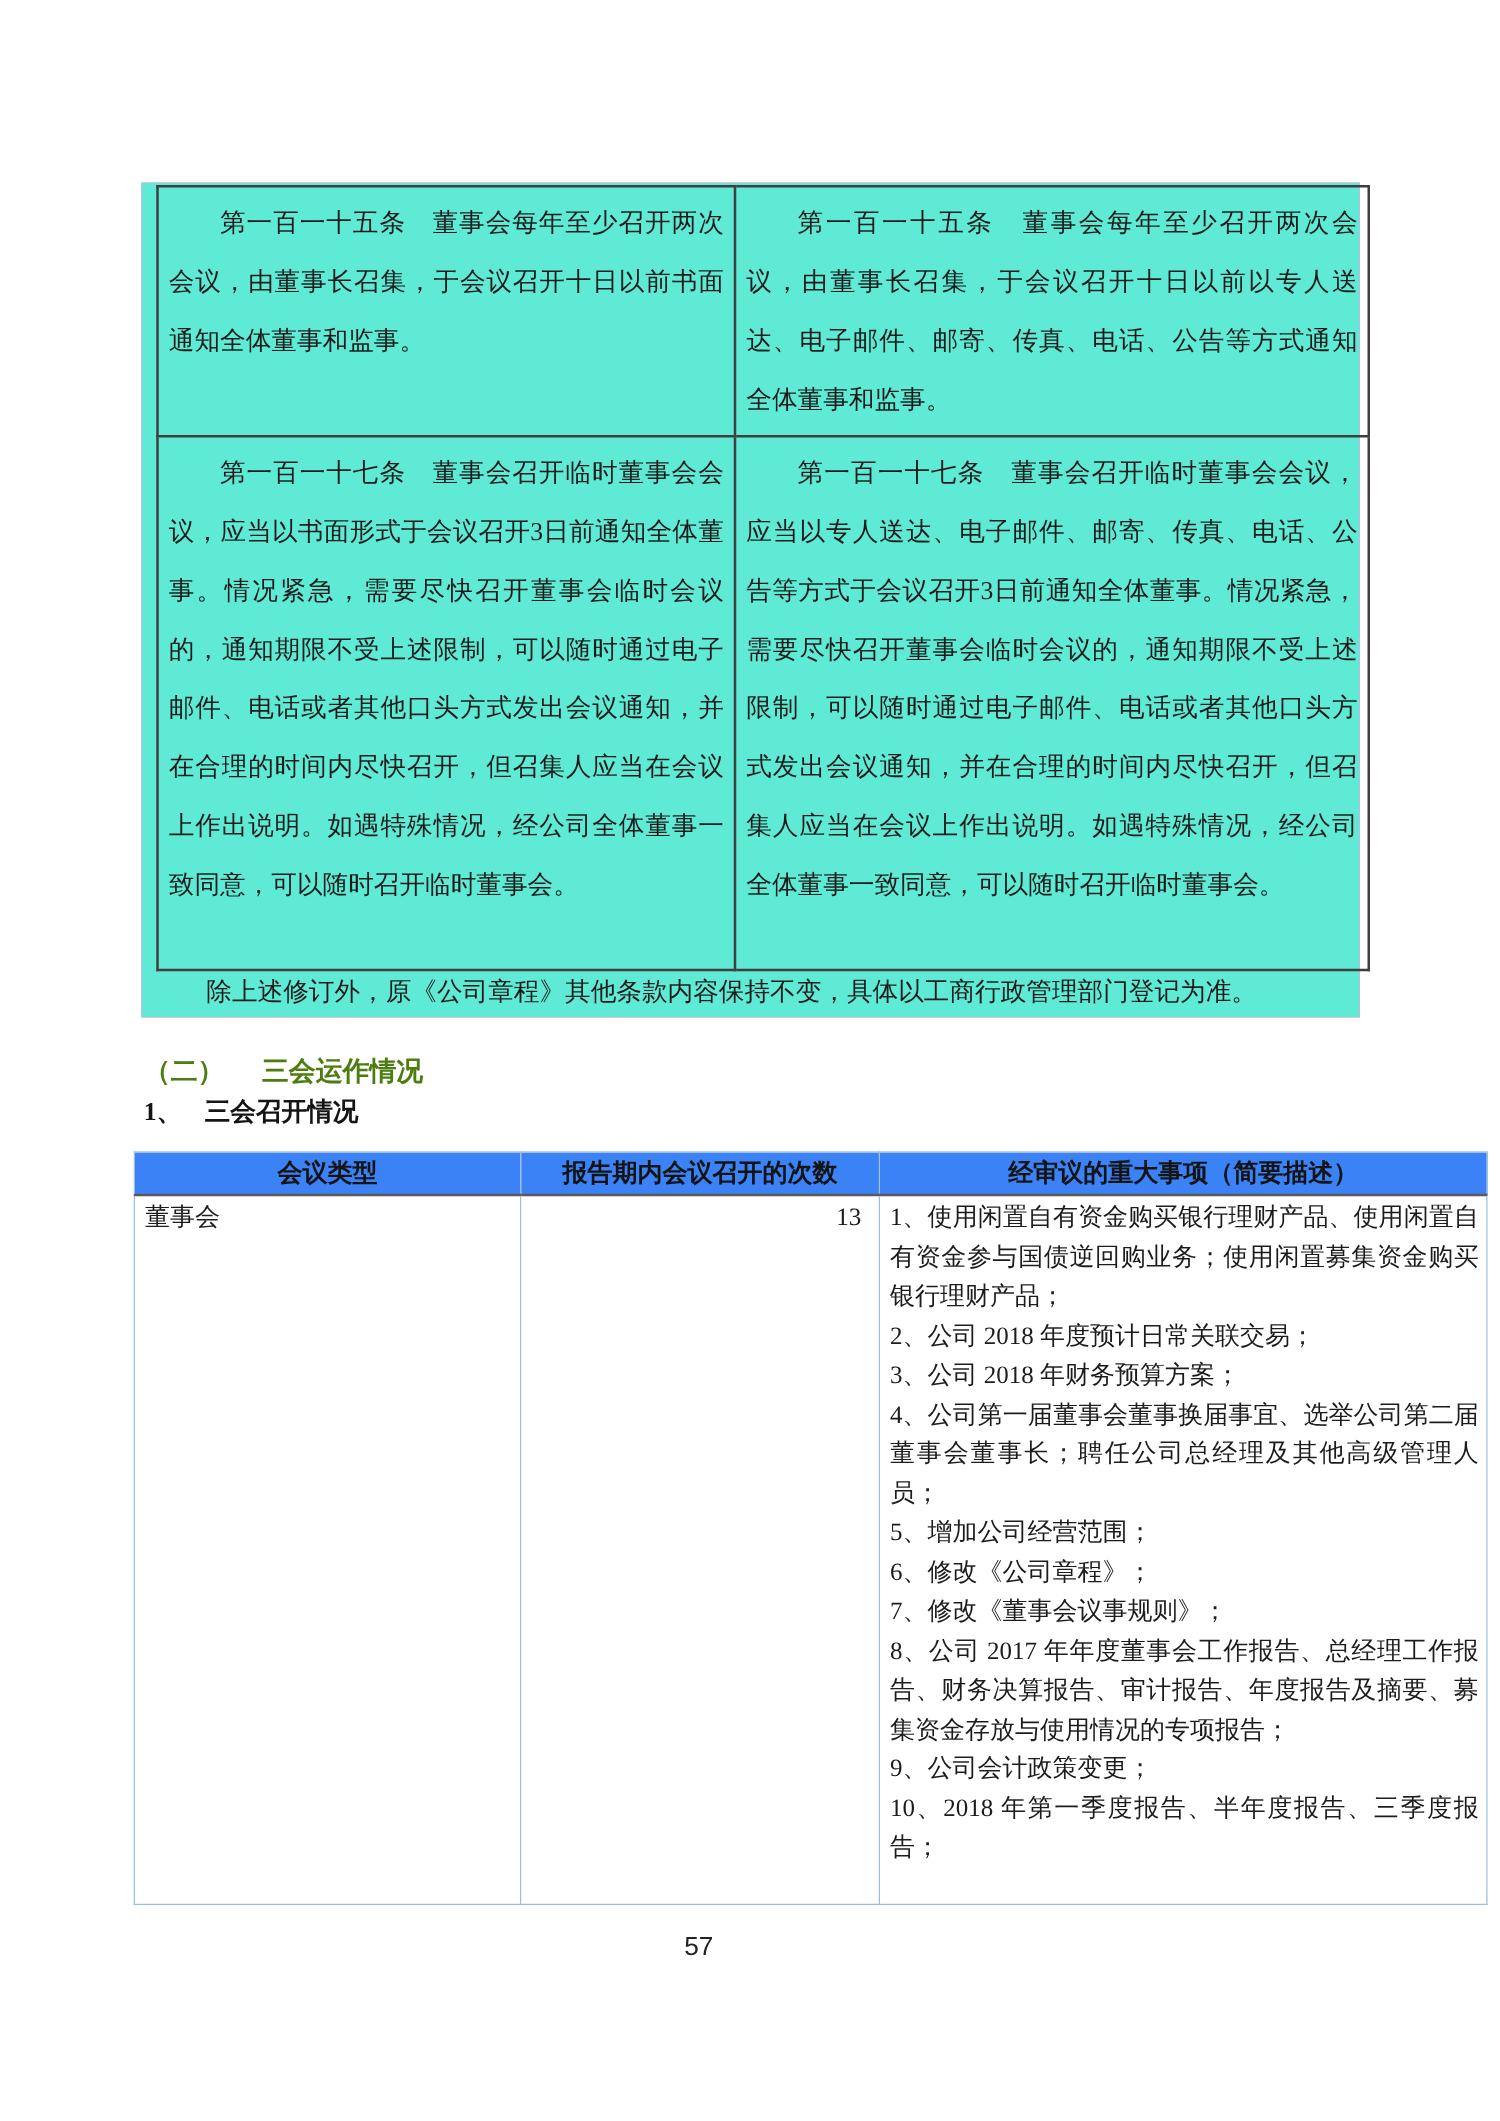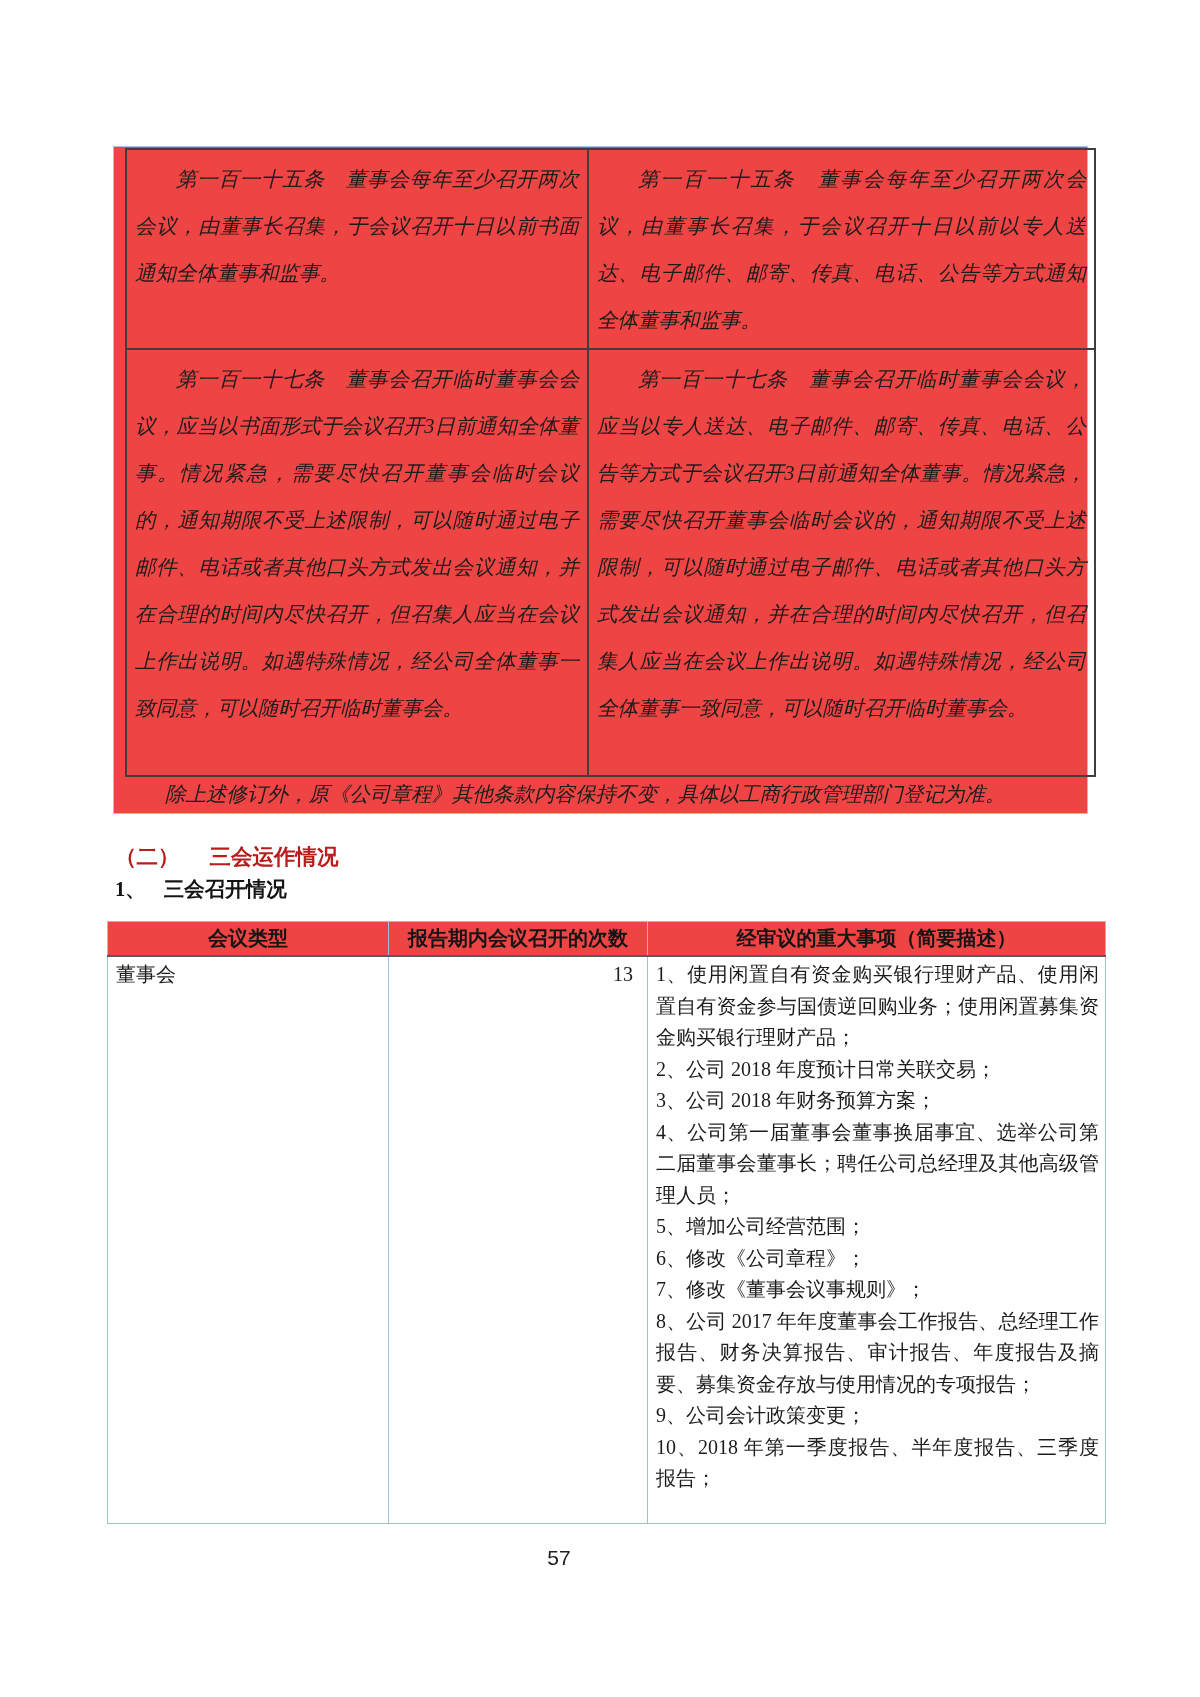--- a/index.html
+++ b/index.html
@@ -9,22 +9,21 @@
     background:#ffffff;
     font-family:"Liberation Serif","DejaVu Serif",serif;
     color:#1c1c1c;
     overflow:hidden;
   }
 
   
   .amend-box{
     position:absolute;left:113px;top:146px;width:973px;
     border:1px solid #a9c5de;
-    background:#ef4444;
-    font-style:italic;
+    background:#5eead4;
   }
   .amend-table{
     border-collapse:collapse;
     table-layout:fixed;
     margin:1px 11px 0 11px;
     width:949px;
   }
   .amend-table td{
     border:2px solid #3f3f3f;
     vertical-align:top;
@@ -42,43 +41,43 @@
     margin:0;
     padding:2px 10px 4px 10px;
     font-size:20.5px;
     line-height:30px;
     text-indent:2em;
   }
 
   
   .section-heading{
     position:absolute;left:115px;top:842px;
-    font-size:21.5px;font-weight:bold;color:#b91c1c;
+    font-size:21.5px;font-weight:bold;color:#4d7c0f;
   }
   .section-heading .idx{margin-right:30px;}
   .subsection-heading{
     position:absolute;left:115px;top:875px;
     font-size:20.5px;font-weight:bold;color:#141414;
   }
   .subsection-heading .idx{margin-right:18px;}
 
   
   .meet-table{
     position:absolute;left:107px;top:921px;
     border-collapse:collapse;table-layout:fixed;
     width:983px;
   }
   .meet-table th{
-    background:#ef4444;
+    background:#3b82f6;
     border:1px solid #9cc0de;
     border-bottom:2px solid #5a5a5a;
     font-size:20px;font-weight:bold;color:#141414;
     text-align:center;
     height:31px;
-    padding:1px 2px;
+    padding:1px 16px;
   }
   .meet-table td{
     border:1px solid #9cc0de;
     vertical-align:top;
     font-size:20px;
     padding:2px 6px 4px 8px;
   }
   .meet-table .c1{width:276px;}
   .meet-table .c2{width:254px;}
   .meet-table .c3{width:453px;}

